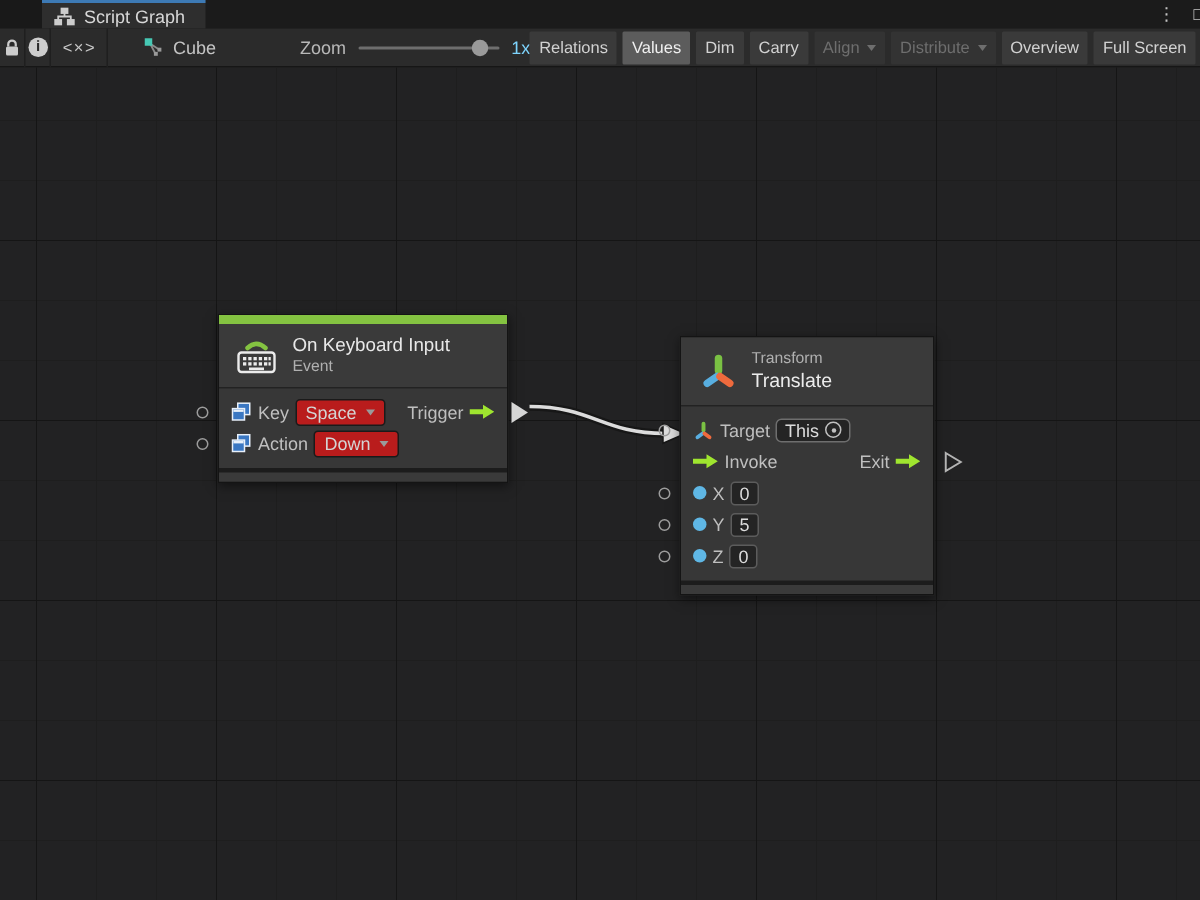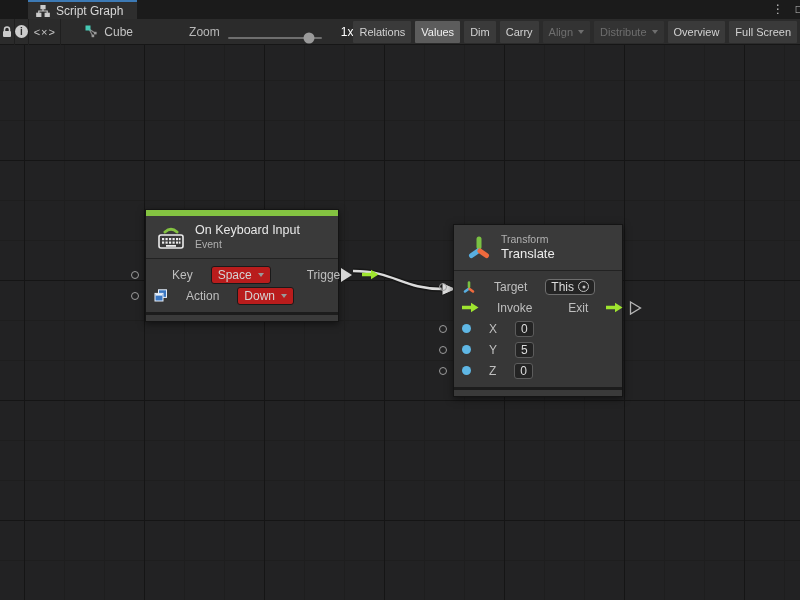--- a/index.html
+++ b/index.html
@@ -20,26 +20,26 @@
              border-bottom:1px solid #161616; display:flex; align-items:center; }
   .tbtn { height:26px; display:flex; align-items:center; justify-content:center;
           border-right:1px solid #1f1f1f; color:#c8c8c8; }
   .tbtn.lock { width:34px; }
   .tbtn.info { width:34px; }
   .tbtn.code { width:76px; font-size:11px; letter-spacing:1px; }
   .info-circle { width:13px; height:13px; border-radius:50%; background:#cdcdcd; position:relative; }
   .info-circle::after { content:"i"; position:absolute; left:0; right:0; top:0; bottom:0;
           color:#2a2a2a; font-weight:bold; font-size:10px; line-height:13px; text-align:center; }
   .graph-ref { display:flex; align-items:center; gap:6px; margin-left:24px; color:#c4c4c4; font-size:12px; }
-  .zoom-group { display:flex; align-items:flex-end; gap:8px; margin-left:56px; }
+  .zoom-group { display:flex; align-items:center; gap:8px; margin-left:56px; }
   .zoom-label { font-size:12px; color:#b8b8b8; }
   .zoom-track { position:relative; width:94px; height:2px; background:#6e6e6e; border-radius:1px; }
   .zoom-handle { position:absolute; top:50%; left:86%; transform:translate(-50%,-50%);
                  width:11px; height:11px; border-radius:50%; background:#9a9a9a; }
-  .zoom-value { font-size:12px; color:#ffffff;margin-left:11px; }
+  .zoom-value { font-size:12px; color:#7dd3fc; }
   .tb-buttons { margin-left:auto; display:flex; align-items:flex-start; gap:4px; padding-right:3px; }
   .tbbtn { height:22px; display:flex; align-items:center; gap:5px; padding:0 6px; background:#3a3a3a;
            color:#d2d2d2; font-size:11px; white-space:nowrap; border-radius:1px; }
   .tbbtn.active { background:#5c5c5c; color:#f0f0f0; }
   .tbbtn.disabled { background:#333333; color:#6e6e6e; }
   .caret { width:0; height:0; border-left:3.5px solid transparent; border-right:3.5px solid transparent;
            border-top:4px solid #9a9a9a; display:inline-block; }
   .tbbtn.disabled .caret { border-top-color:#6e6e6e; }
 
   
@@ -60,21 +60,21 @@
           box-shadow:0 2px 7px rgba(0,0,0,.5); }
   .strip { height:6px; background:#84c341; }
   .node-head { background:#3a3a3a; display:flex; align-items:center; gap:9px;
                padding:7px 10px; border-bottom:1px solid #222222; }
   .head-text { display:flex; flex-direction:column; justify-content:center; }
   .node-title { font-size:12.5px; color:#e8e8e8; line-height:15px; }
   .node-sub { font-size:10.5px; color:#b0b0b0; line-height:13px; }
   .node-cat { font-size:10.5px; color:#b0b0b0; line-height:13px; }
   .node-title-lg { font-size:13px; color:#ececec; line-height:16px; }
   .node-rows { padding:5px 0 6px; }
-  .row { position:relative; height:21px; display:flex; align-items:center; padding:0 8px; gap:18px; }
+  .row { position:relative; height:21px; display:flex; align-items:center; padding:0 8px; gap:4px; }
   .row-label { font-size:12px; color:#bfbfbf; }
   .spacer { flex:1; }
   .node-foot { height:9px; background:#3a3a3a; border-top:3px solid #1c1c1c; }
 
   .dropdown { display:flex; align-items:center; gap:6px; background:#b91c1c; border:1px solid #1a1a1a;
               border-radius:3px; padding:1px 6px; font-size:12px; color:#d4d4d4; }
   .chip { display:flex; align-items:center; gap:4px; background:#242424; border:1px solid #5c5c5c;
           border-radius:3px; padding:0 5px; height:16px; font-size:12px; color:#dcdcdc; }
   .chip.target-chip { border-radius:4px; border-color:#6e6e6e; }
   .scope-icon { position:relative; width:11px; height:11px; border:1px solid #c0c0c0; border-radius:50%; }

